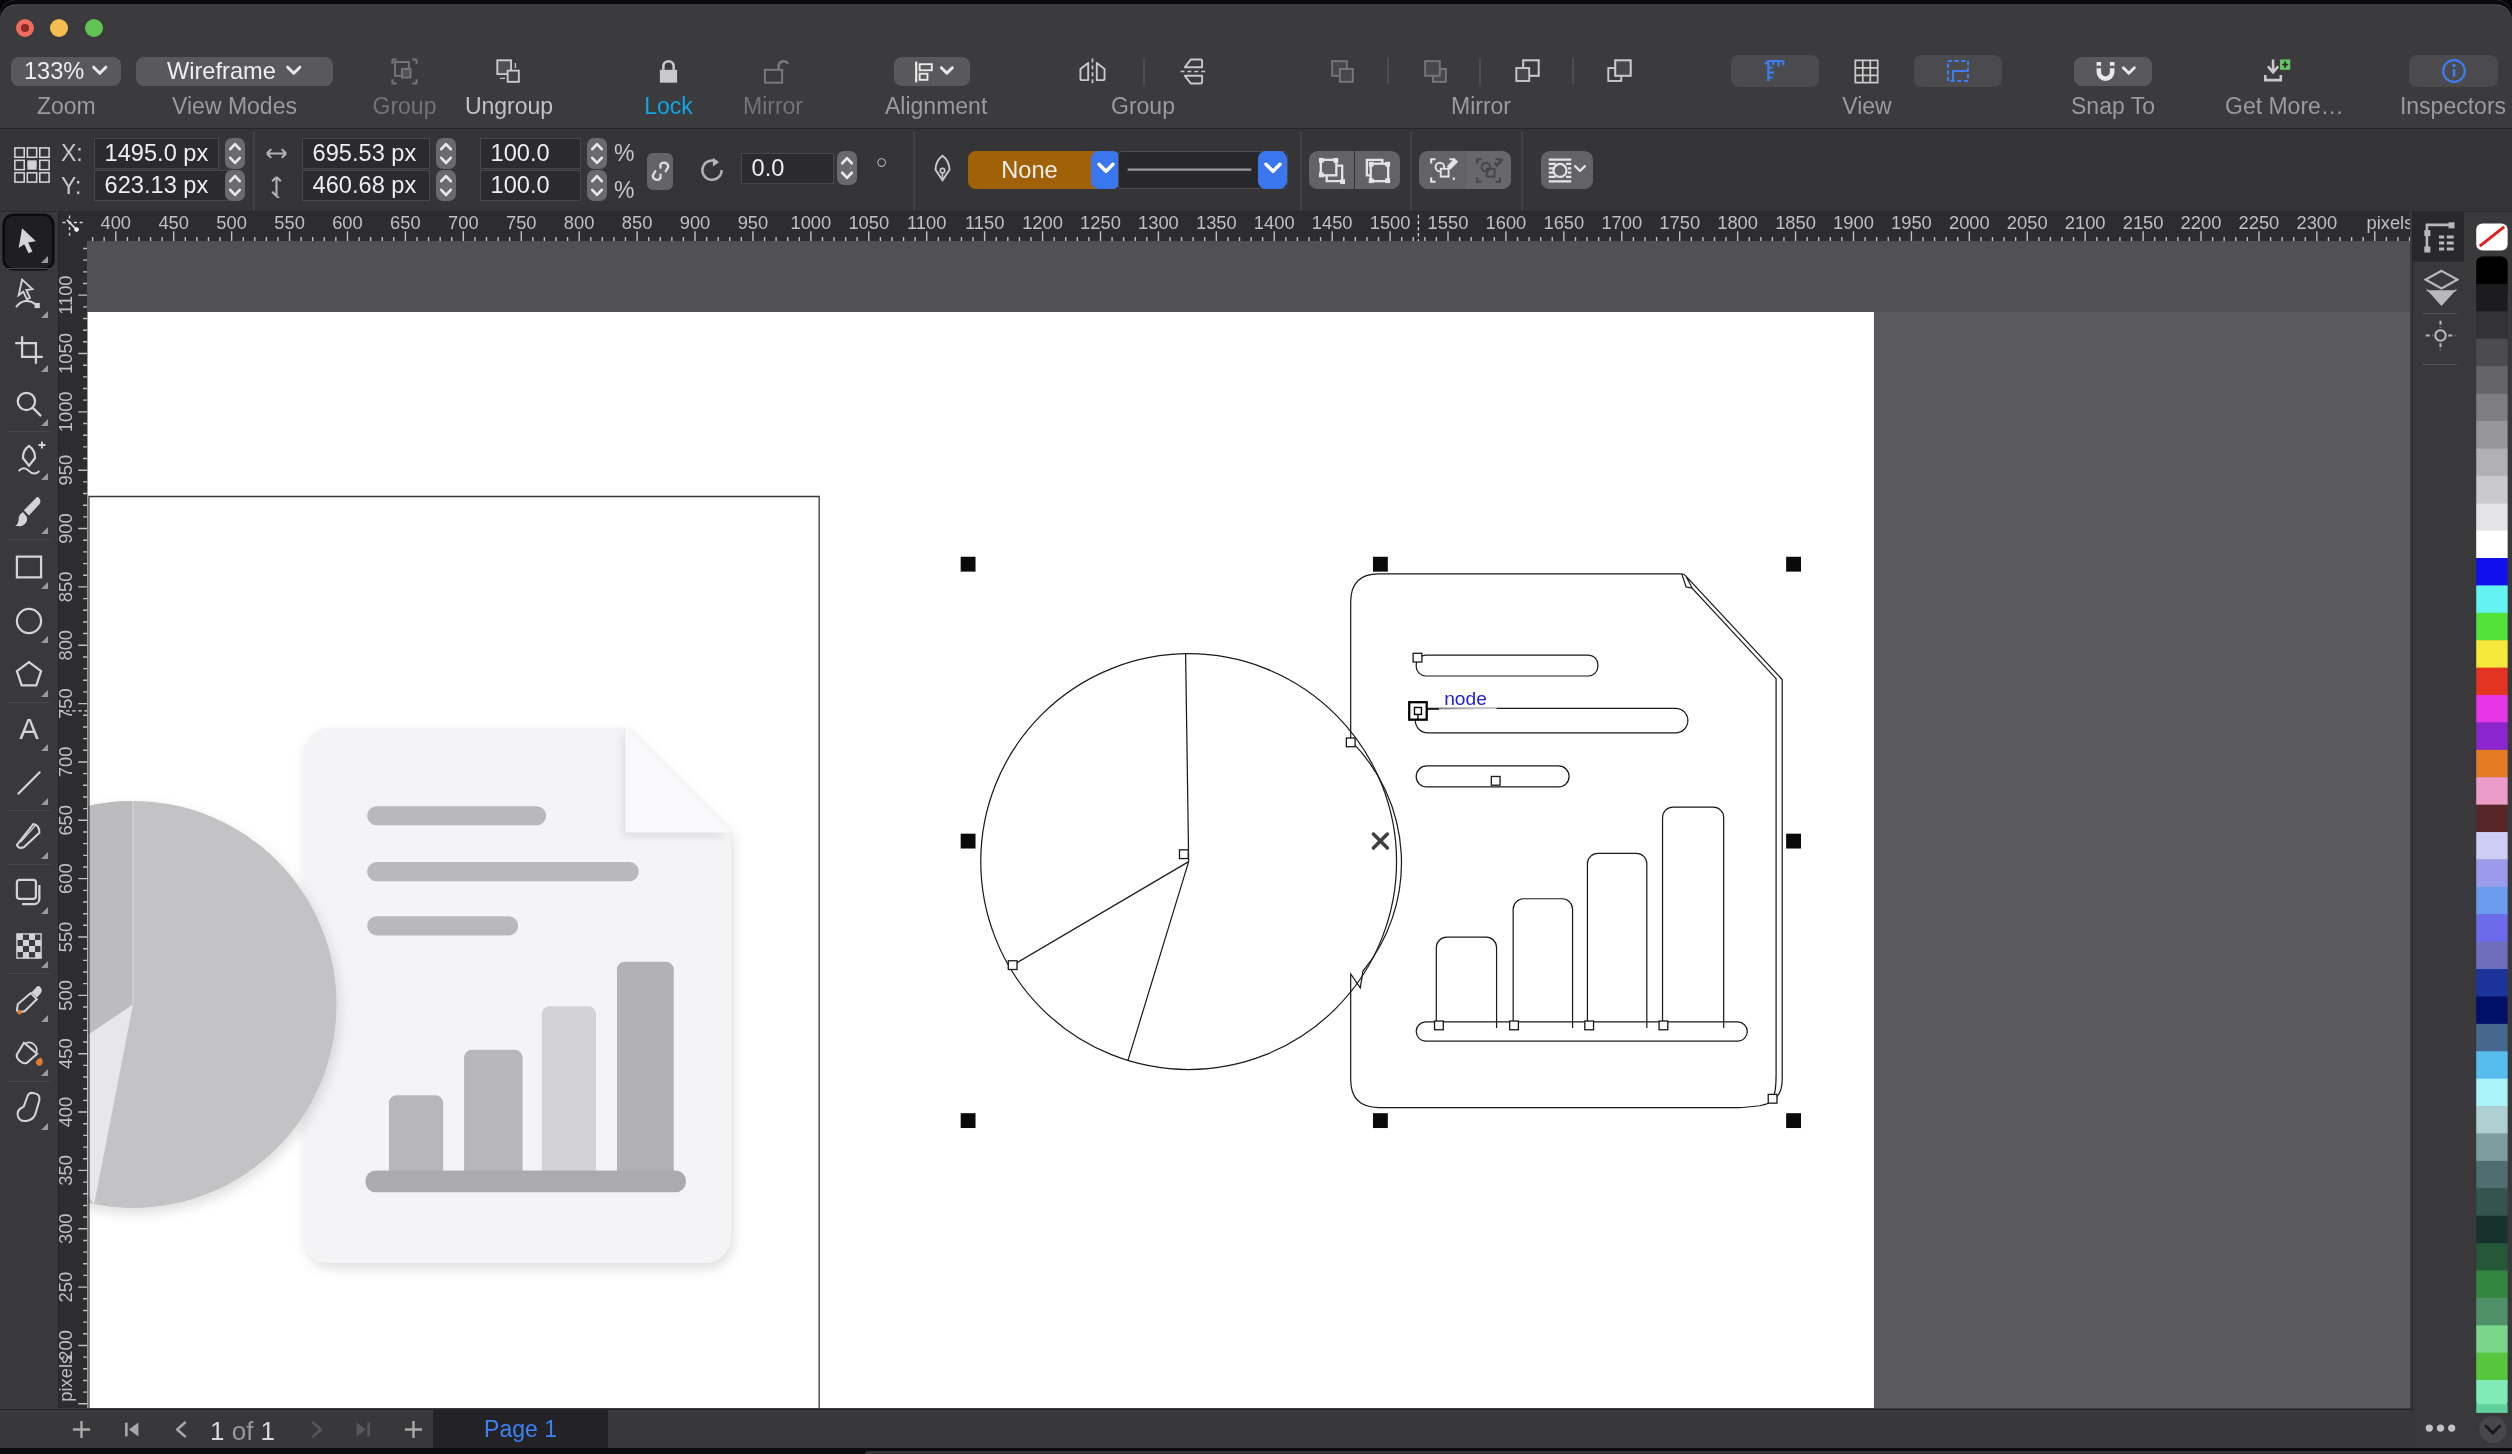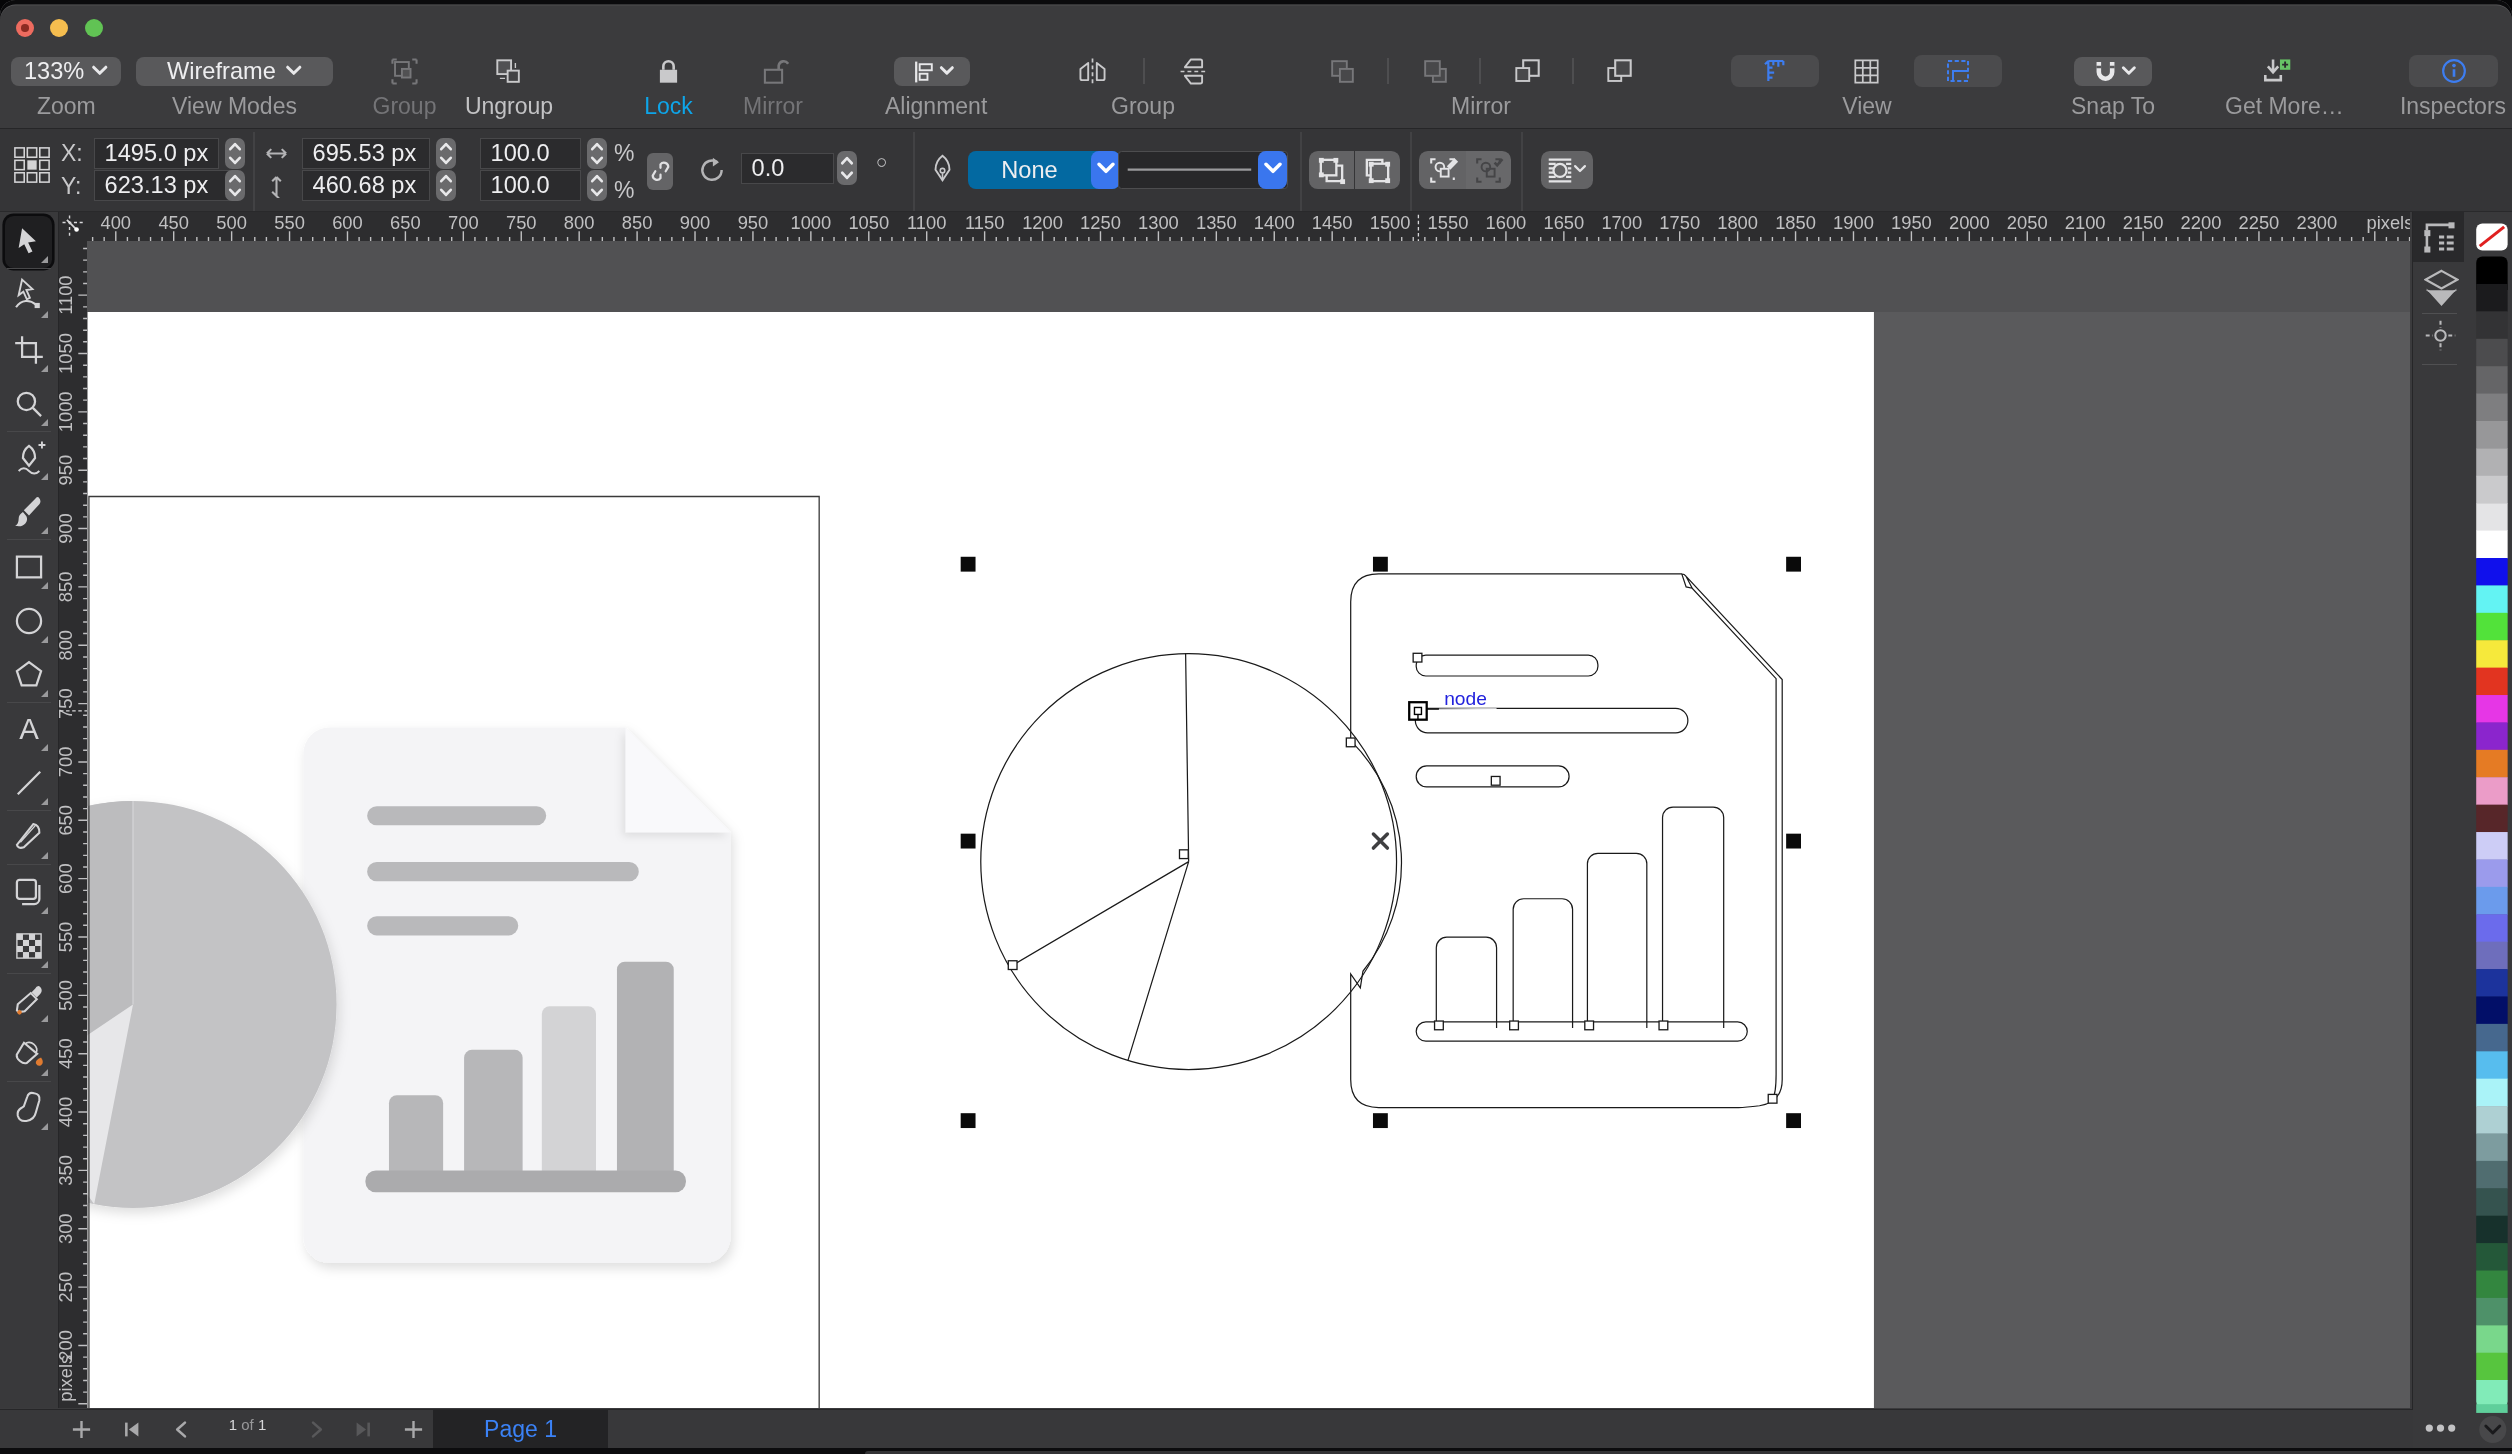--- a/index.html
+++ b/index.html
@@ -22,21 +22,21 @@
 .tsep{position:absolute;top:58px;height:26px;width:1.7px;background:#4e4e50}
 .row2{position:absolute;left:0;top:128px;width:100%;height:84px;background:#353537;
  border-top:1.7px solid #262628;border-bottom:1.7px solid #29292b}
 .flab{position:absolute;font-size:23px;color:#c8c8ca}
 .field{position:absolute;height:31px;background:#2b2b2d;border:0.9px solid #48484a;color:#eeeef0;
  font-size:23.6px;display:flex;align-items:center;padding-left:9.6px}
 .step{position:absolute;width:20px;background:#6a6a6c;border-radius:7px;overflow:hidden}
 .r2sep{position:absolute;top:2.6px;height:79px;width:1.7px;background:#424244}
 .linkbtn{position:absolute;left:647px;top:23.6px;width:26px;height:37px;background:#646466;
  border-radius:6.1px;display:flex;align-items:center;justify-content:center}
-.ndd{position:absolute;left:968px;top:22px;width:152px;height:38px;background:#0369a1;
+.ndd{position:absolute;left:968px;top:22px;width:152px;height:38px;background:#a16207;
  border-radius:7.9px;color:#eeeef0;font-size:23.6px;display:flex;align-items:center}
 .ndd span{flex:1;text-align:center}
 .bluechev{width:29px;height:38px;background:#3a76ee;border-radius:7.9px;display:flex;align-items:center;justify-content:center}
 .pairbtn{position:absolute;top:22px;height:38px;background:#636365;display:flex;align-items:center;justify-content:center}
 .sdd{position:absolute;left:1118px;top:22px;width:170px;height:38px;background:#28282a;
  border:0.9px solid #4d4d4f;border-radius:3.5px;display:flex;align-items:center}
 .toolpanel{position:absolute;left:0;top:212px;width:59px;height:1196px;background:#39393b;
  border-right:1.7px solid #262628}
 .tool{position:absolute;left:5.2px;width:47px;height:52px;display:flex;align-items:center;justify-content:center}
 .tool.sel{background:#1f1f21;border-radius:8.7px;box-shadow:0 0 0 2.6px #0c0c0e}
@@ -49,21 +49,21 @@
 #canvas .band{position:absolute;left:0;top:0;width:100%;height:71px;background:#515153}
 .sidebar{position:absolute;left:2412px;top:212px;width:52px;height:1242px;background:#39393b;
  border-left:1.7px solid #262628}
 .sbtab{position:absolute;left:0;top:0;width:52px;height:50px;background:#29292b;
  display:flex;align-items:center;justify-content:center}
 .sbdiv{position:absolute;left:8.7px;width:35px;height:0.9px;background:#505052}
 .palette{position:absolute;left:2464px;top:212px;width:48px;height:1242px;background:#39393b}
 .bottombar{position:absolute;left:0;top:1409px;width:2413px;height:39px;background:#38383a;
  border-top:1.7px solid #262628}
 .bbi{position:absolute;top:3.5px;width:31px;height:31px}
-.bbtext{position:absolute;top:6.1px;font-size:15px;color:#d8d8da;text-align:center}
+.bbtext{position:absolute;top:6.1px;font-size:26px;color:#d8d8da;text-align:left}
 .pagetab{position:absolute;left:433px;top:0;width:175px;height:39px;background:#232325;
  color:#3b82f6;font-size:23px;display:flex;align-items:center;justify-content:center}
 #strip{position:absolute;left:0;top:1448px;width:2512px;height:6.1px;background:#0c0c0e}
 #strip .w2{position:absolute;left:865px;top:2.6px;width:1647px;height:3.5px;background:#333335;border-radius:7px 0 0 0}
 </style></head>
 <body>
 <div id="win">
 <div class="titlebar">
       <div class="tl" style="left:15.7px;background:#ed6b5f">
         <div class="tldot"></div>

